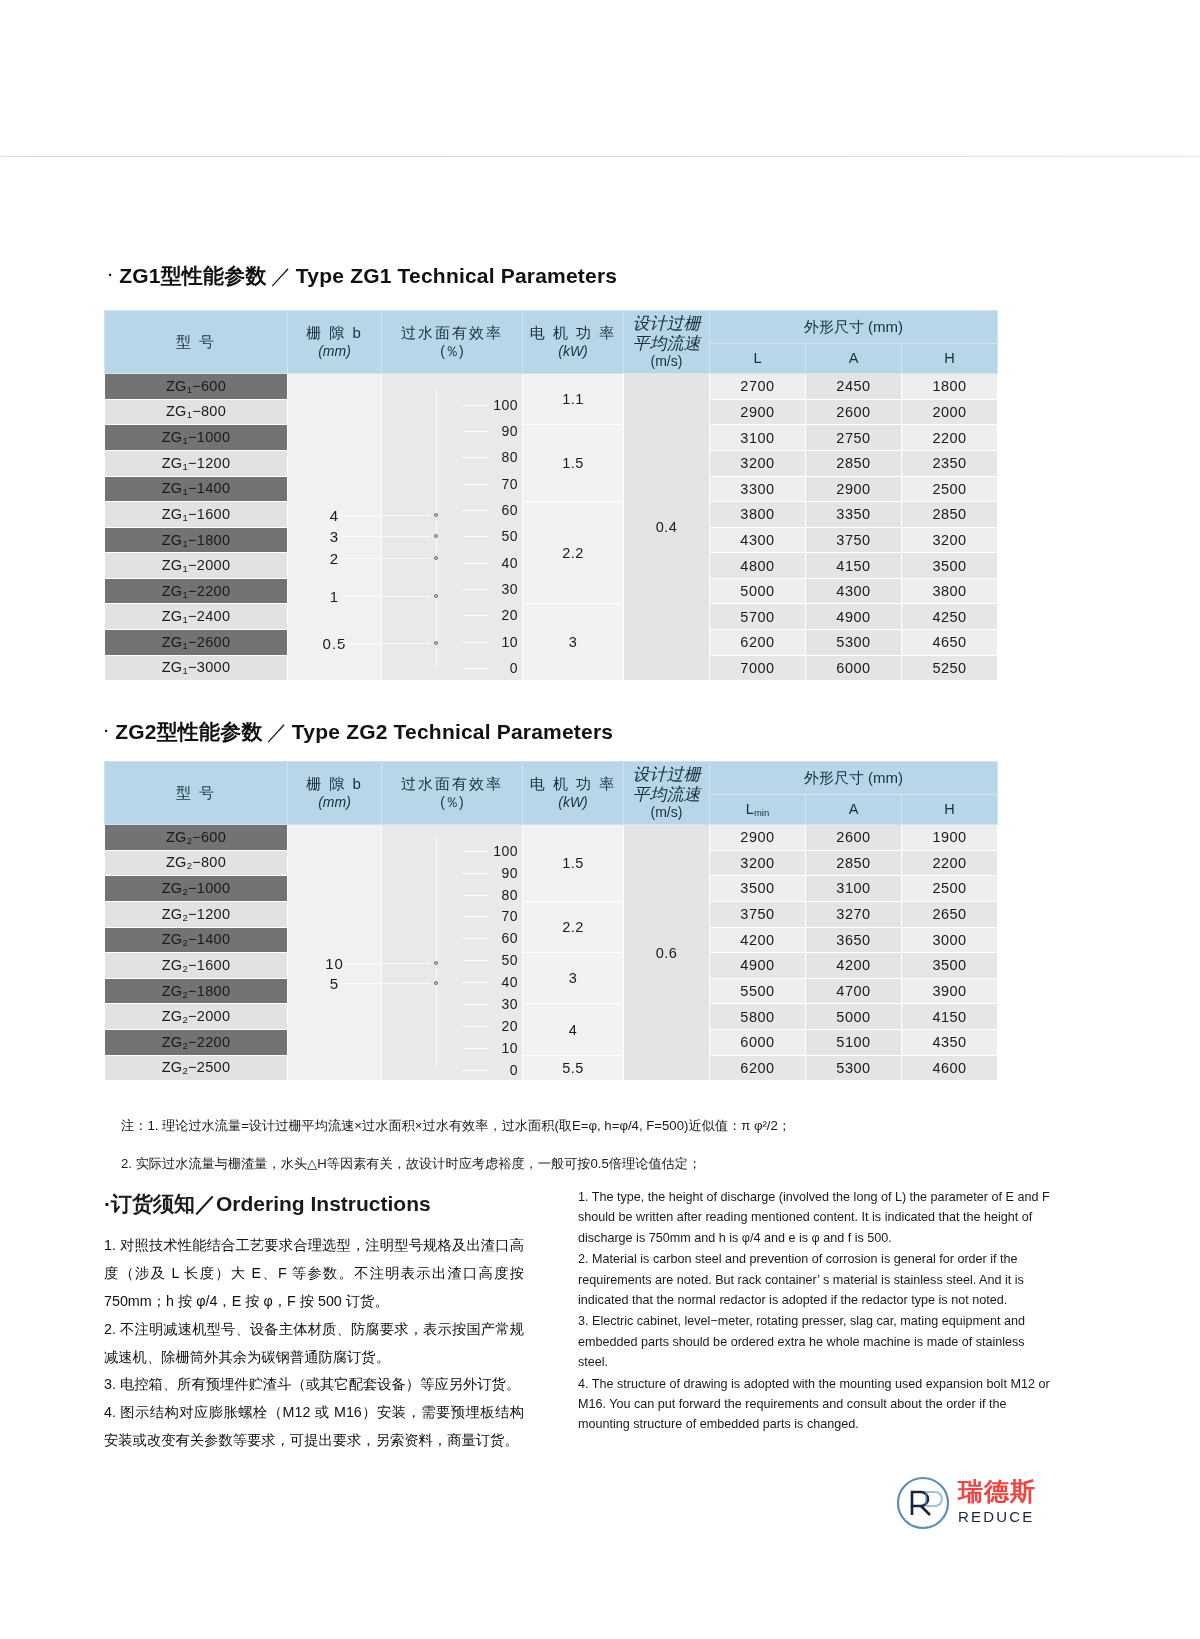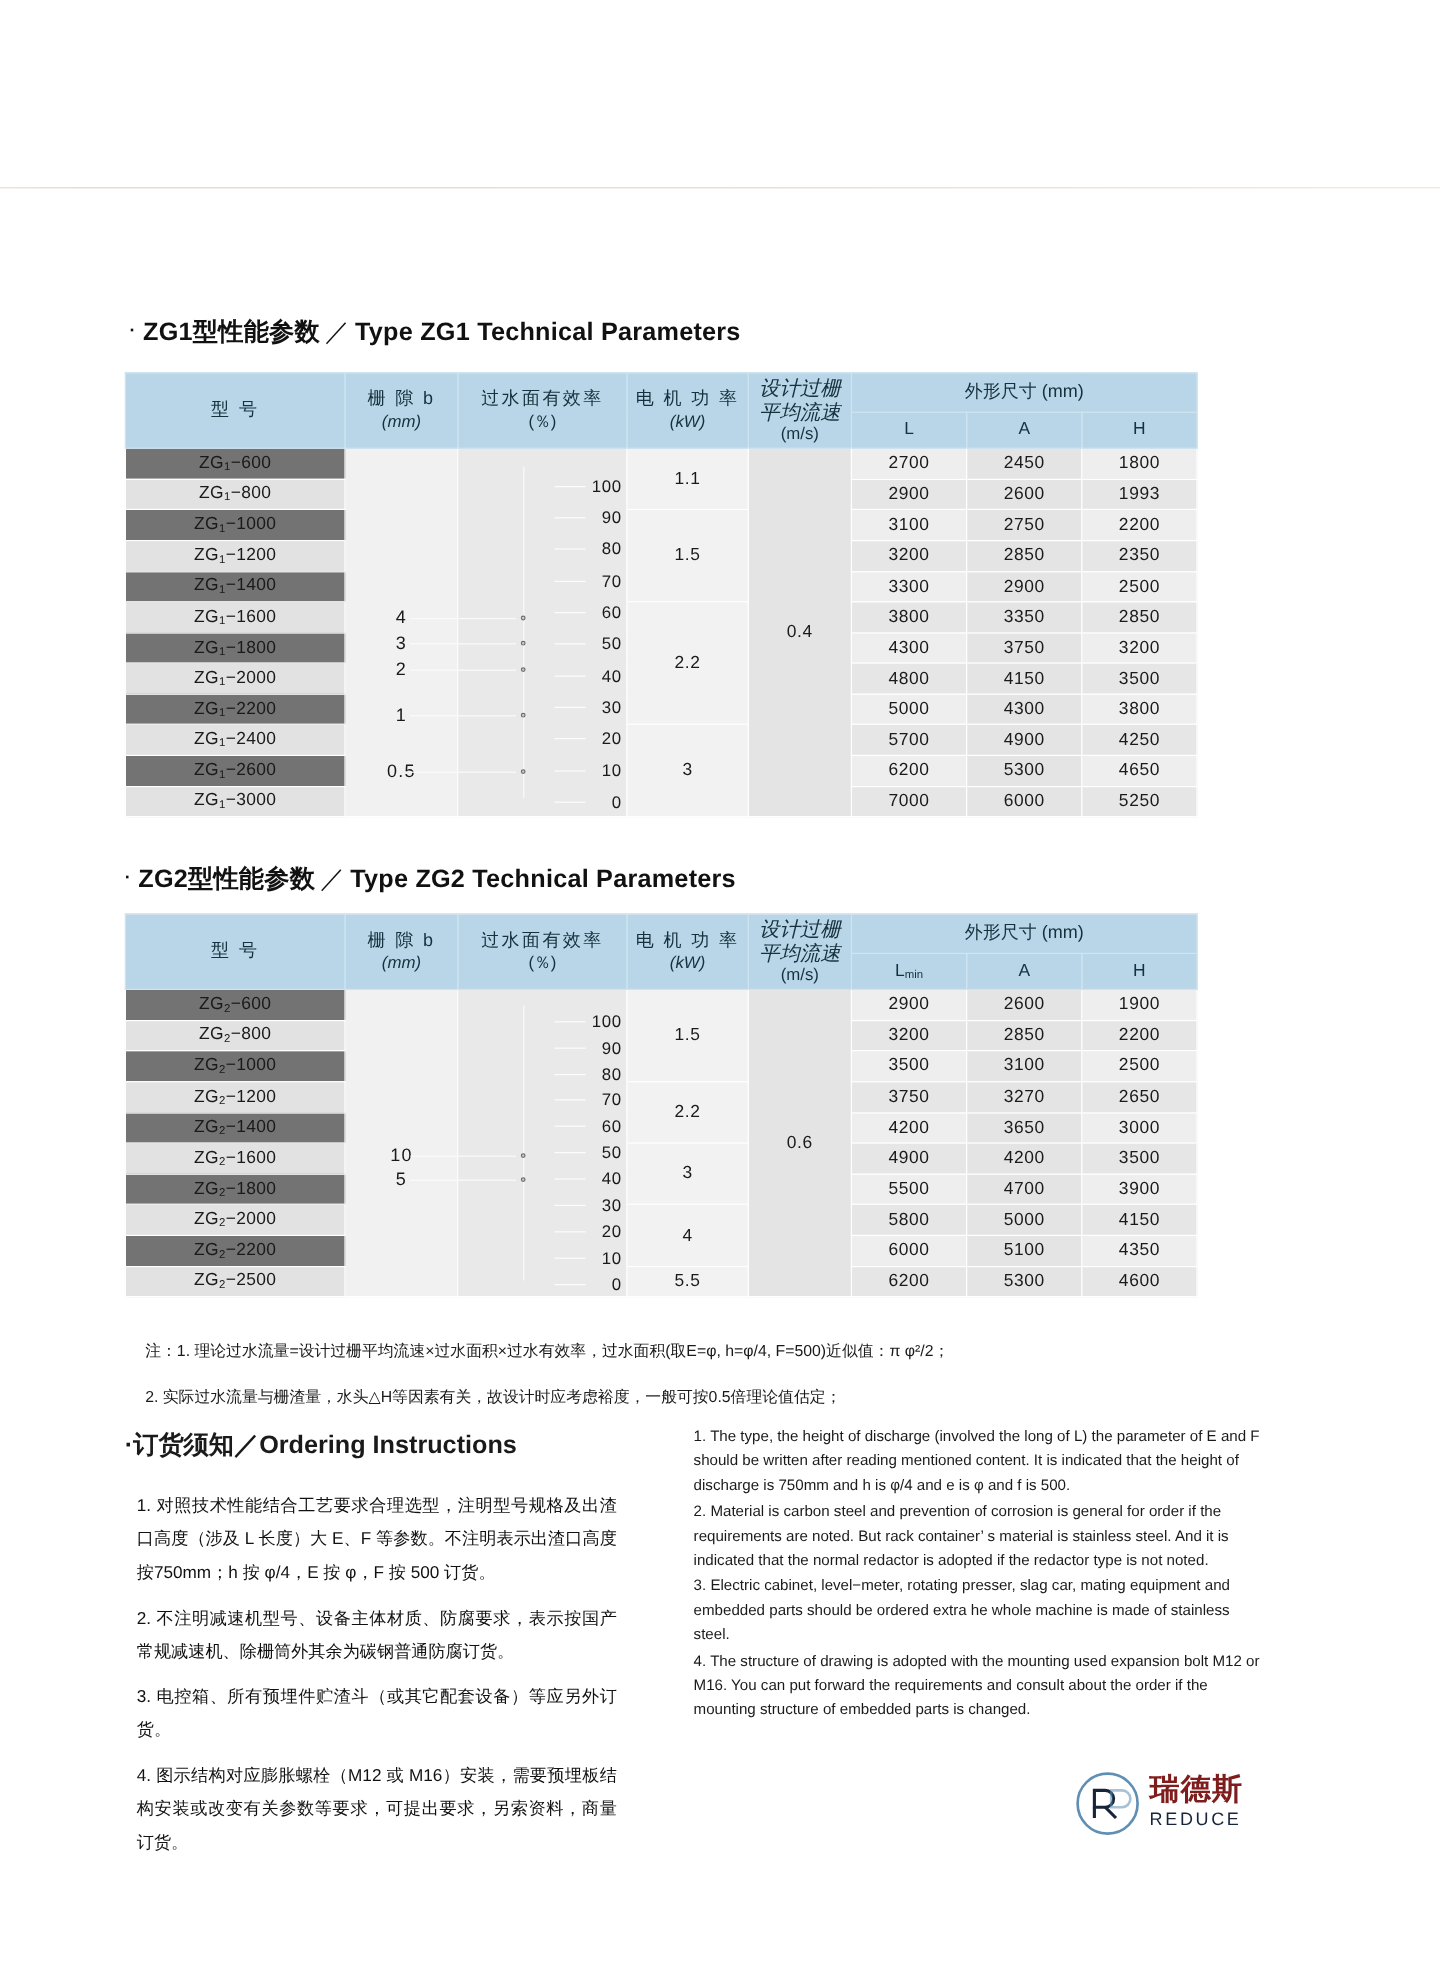--- a/index.html
+++ b/index.html
@@ -105,32 +105,32 @@
   
   .notes { position: absolute; left: 104px; width: 900px; font-size: 13.2px; line-height: 1.62; color: #1a1a1a; }
   .notes p { margin: 17px; white-space: nowrap; }
 
   
   .ord-head { position: absolute; left: 104px; font-size: 21px; font-weight: bold; }
   .ord-cn {
     position: absolute; left: 104px; width: 420px;
     font-size: 14.3px; line-height: 1.95; text-align: justify; color: #111;
   }
-  .ord-cn p { margin: 10px; }
+  .ord-cn p { margin: 0; }
   .ord-en {
     position: absolute; left: 578px; width: 472px;
     font-size: 12.6px; line-height: 1.62; text-align: left; color: #1a1a1a;
   }
   .ord-en p { margin: 0 0 1px 0; }
 
   
   .logo { position: absolute; left: 896px; top: 1476px; width: 170px; height: 64px; }
   .logo-mark { position: absolute; left: 0; top: 0; width: 54px; height: 54px; }
   .logo-text { position: absolute; left: 62px; top: 2px; }
-  .logo-cn { font-size: 25px; font-weight: bold; color: #7f1d1d; letter-spacing: 1px; line-height: 1.1; }
+  .logo-cn { font-size: 25px; font-weight: bold; color: #ef4444; letter-spacing: 1px; line-height: 1.1; }
   .logo-en { font-size: 15px; color: #17243a; letter-spacing: 2.2px; margin-top: 2px; }
 </style>
 </head>
 <body>
 
 <div class="page">
 
   <div class="top-rule"></div>
 
   <div class="sec-head" style="left:108px; top:262px;">
@@ -225,21 +225,21 @@
             <td rowspan="2" class="plain">1.1</td>
             <td rowspan="12" class="shade">0.4</td>
             <td class="">2700</td>
             <td class="shade">2450</td>
             <td class="">1800</td>
           </tr>
           <tr>
             <td class="model alt2">ZG<sub class="sb">1</sub>−800</td>
             <td class="alt">2900</td>
             <td class="shade">2600</td>
-            <td class="alt">1993</td>
+            <td class="alt">2000</td>
           </tr>
           <tr>
             <td class="model">ZG<sub class="sb">1</sub>−1000</td>
             <td rowspan="3" class="plain">1.5</td>
             <td class="">3100</td>
             <td class="shade">2750</td>
             <td class="">2200</td>
           </tr>
           <tr>
             <td class="model alt2">ZG<sub class="sb">1</sub>−1200</td>

